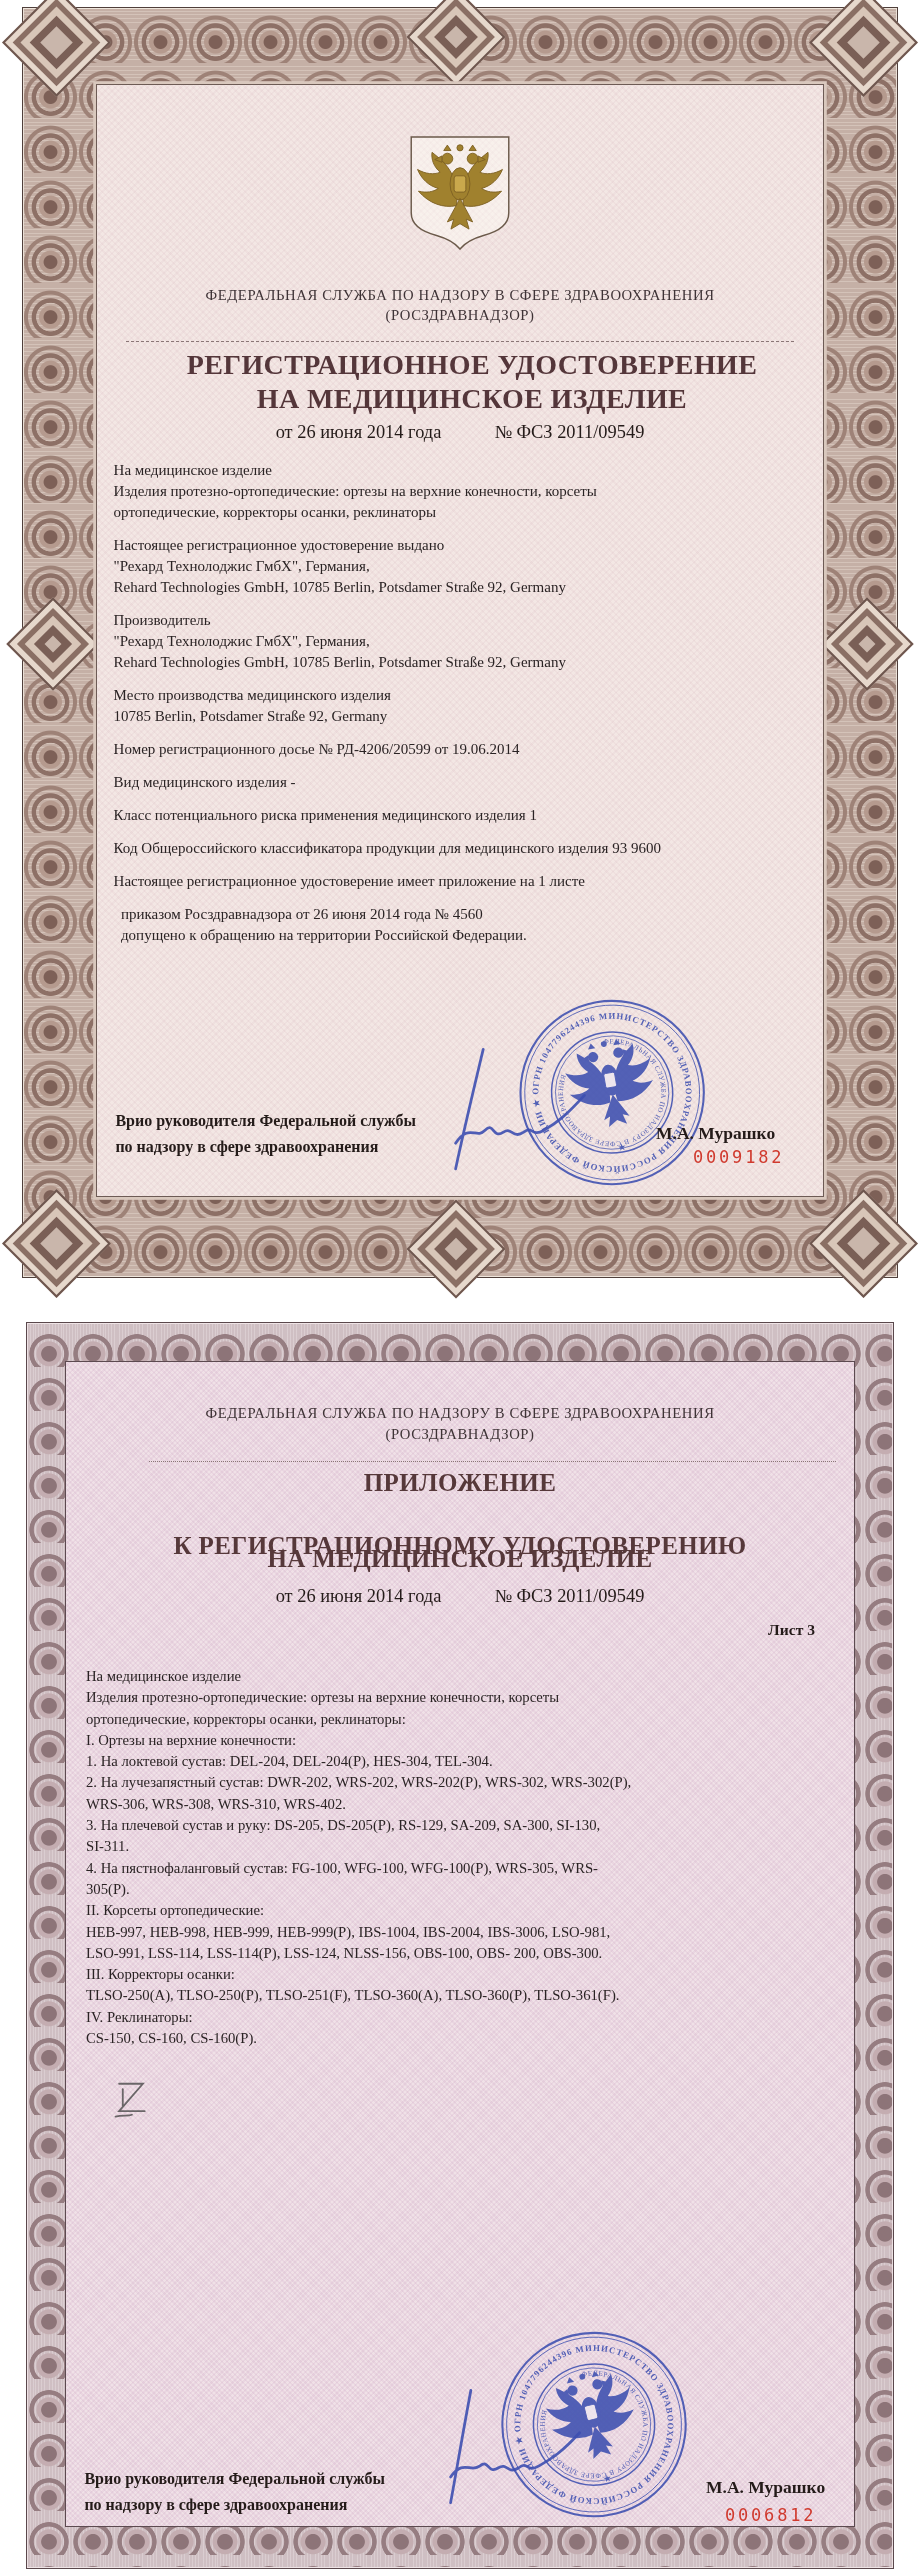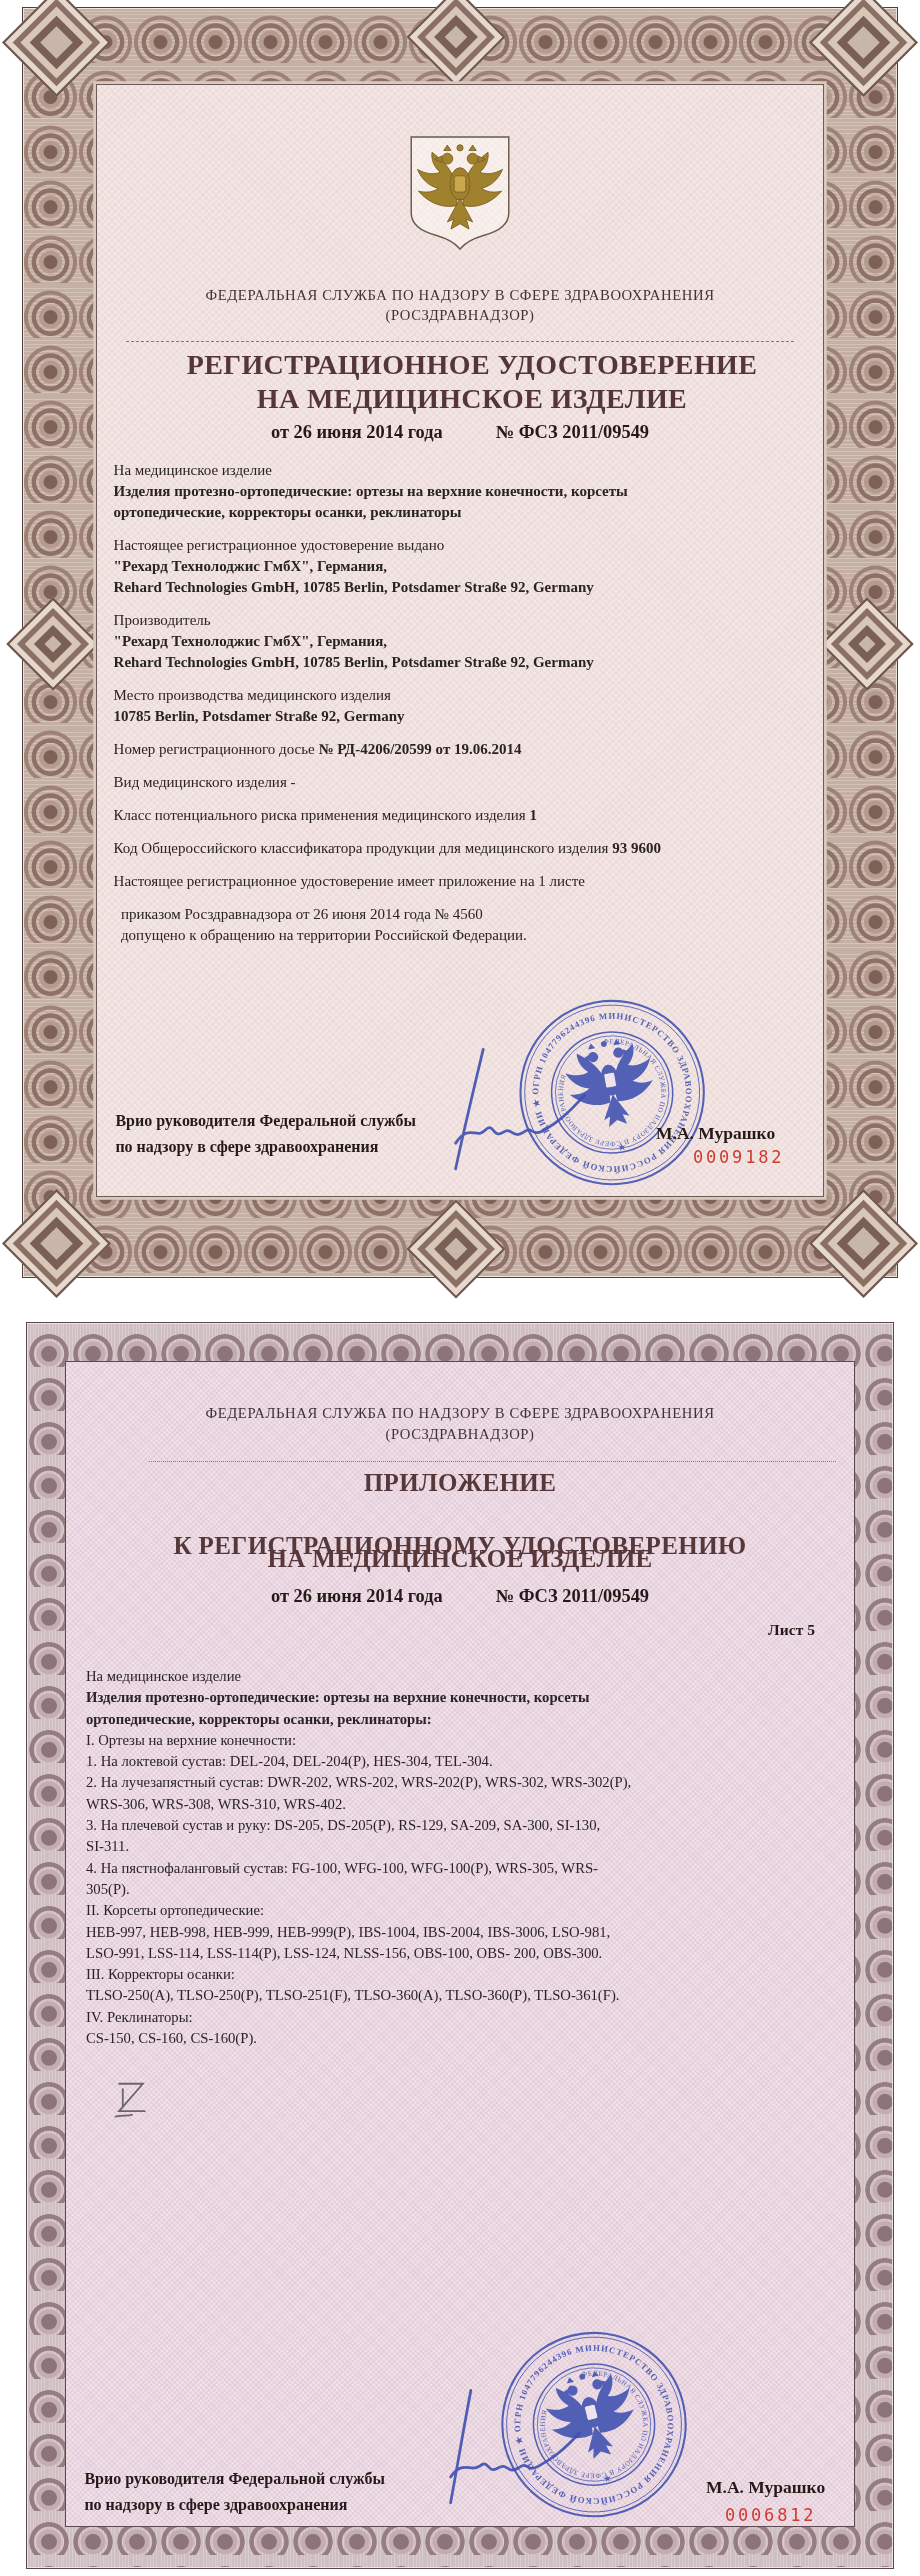--- a/index.html
+++ b/index.html
@@ -57,25 +57,25 @@
       repeating-linear-gradient(-45deg, rgba(190,140,180,.13) 0 1.8px, rgba(0,0,0,0) 1.8px 3.7px);
     border:1.4px solid #5c4a50;
   }
   
   .abs{position:absolute;}
   .center{left:0;right:0;text-align:center;}
   .orgline{font-size:14.7px;letter-spacing:0.6px;color:#3e3336;line-height:19.3px;}
   .sep{border-top:1.5px dashed #8a7676;}
   .title1{font-size:28px;font-weight:bold;color:#54363a;letter-spacing:0.4px;line-height:34px;padding-left:24px;}
   .title2{font-size:25px;font-weight:bold;color:#56383a;letter-spacing:0.4px;line-height:33px;}
-  .dateline{font-size:18.4px;font-weight:bold;color:#241b19;display:flex;justify-content:center;gap:53px;}
+  .dateline{font-size:18.4px;font-weight:normal;color:#241b19;display:flex;justify-content:center;gap:53px;}
   .body1{font-size:15px;line-height:21px;color:#2a2324;}
   .body1 .para{margin-bottom:12px;}
   .body2{font-size:14.7px;line-height:21.3px;color:#2a2324;}
-  .b{font-weight:bold;}
+  .b{font-weight:normal;}
   .sheet{font-size:15.6px;font-weight:bold;color:#241b19;}
   .footpos{font-size:16px;font-weight:bold;color:#241b19;line-height:26px;}
   .signer{font-size:17.5px;font-weight:bold;color:#241b19;}
   .serial{font-family:"DejaVu Sans Mono",monospace;font-size:17px;letter-spacing:2.8px;color:#d03a2e;}
   .stamp{opacity:.88;}
   .nowrap{white-space:nowrap;}
 </style>
 </head>
 <body>
 
@@ -225,21 +225,21 @@
     <div class="abs sep" style="top:99px;left:83px;right:18.4px;border-top-style:dotted;"></div>
 
     <div class="abs center title2" style="top:104px;">ПРИЛОЖЕНИЕ</div>
     <div class="abs center title2" style="top:147px;margin-top:20px;">К РЕГИСТРАЦИОННОМУ УДОСТОВЕРЕНИЮ</div>
     <div class="abs center title2" style="top:180px;">НА МЕДИЦИНСКОЕ ИЗДЕЛИЕ</div>
 
     <div class="abs dateline" style="top:224px;left:0;right:0;">
       <span>от  26 июня 2014 года</span>
       <span>№  ФСЗ 2011/09549</span>
     </div>
-    <div class="abs sheet" style="top:259px;right:39px;">Лист   5</div>
+    <div class="abs sheet" style="top:259px;right:39px;">Лист   3</div>
 
     <div class="abs body2" style="top:304px;left:20px;right:16.6px;">
       <div>На медицинское изделие</div>
       <div class="b">Изделия протезно-ортопедические: ортезы на верхние конечности, корсеты</div>
       <div class="b">ортопедические, корректоры осанки, реклинаторы:</div>
       <div>I. Ортезы на верхние конечности:</div>
       <div>1. На локтевой сустав: DEL-204, DEL-204(P), HES-304, TEL-304.</div>
       <div>2. На лучезапястный сустав: DWR-202, WRS-202, WRS-202(P), WRS-302, WRS-302(P),</div>
       <div>WRS-306, WRS-308, WRS-310, WRS-402.</div>
       <div>3. На плечевой сустав и руку: DS-205, DS-205(P), RS-129, SA-209, SA-300, SI-130,</div>

